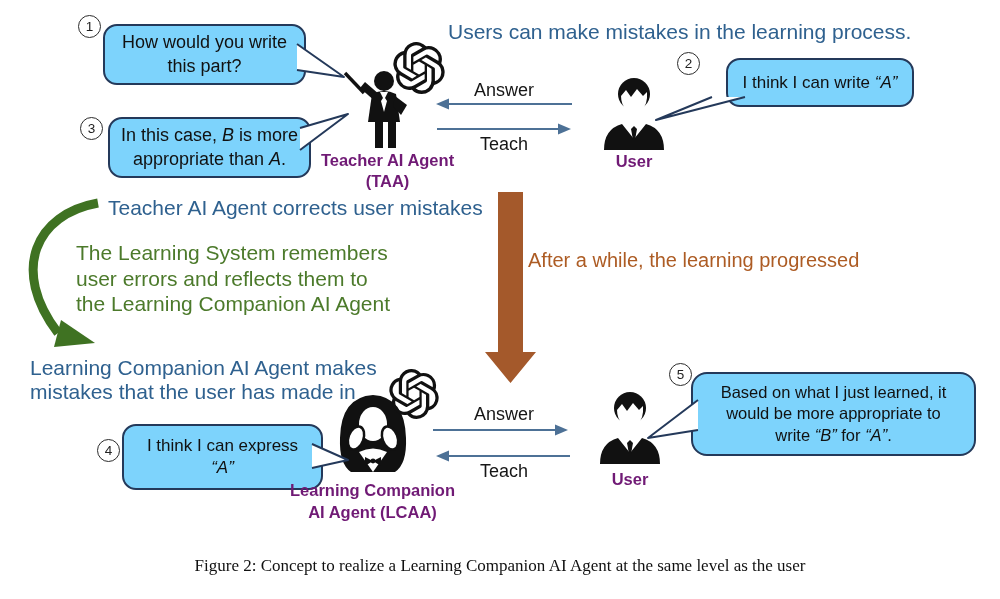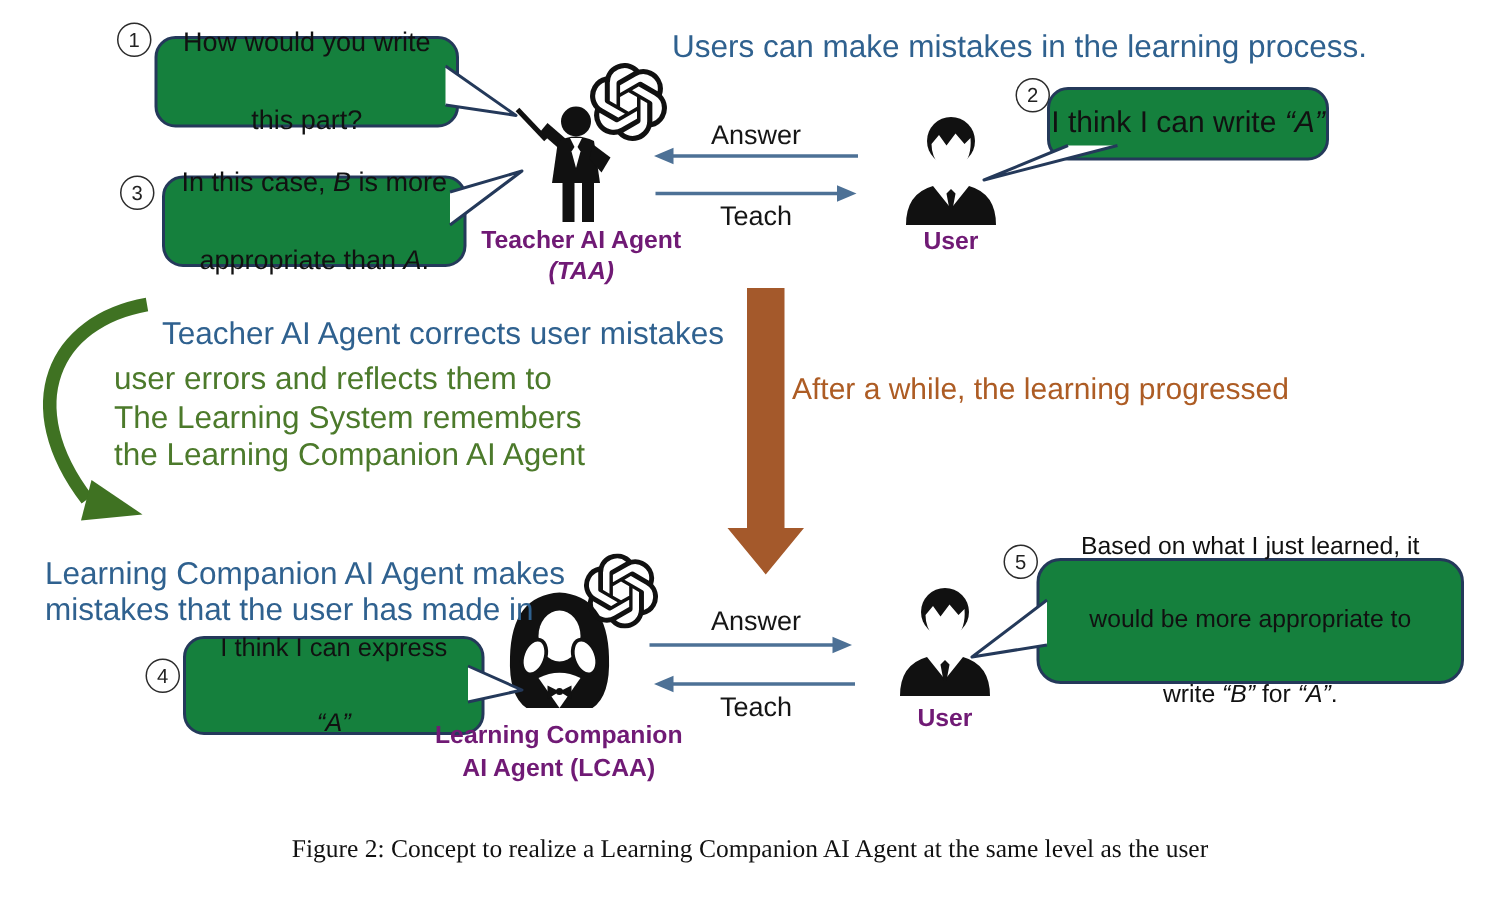--- a/index.html
+++ b/index.html
@@ -4,35 +4,35 @@
 <style>
   html,body{margin:0;padding:0;background:#fff;}
   .stage{
     position:relative;width:1000px;height:599px;background:#fff;
     font-family:"Liberation Sans","DejaVu Sans",sans-serif;
     color:var(--ink,#141414);overflow:hidden;
   }
   
   .bubble{
     position:absolute;border:2px solid var(--bubble-border,#24395a);
-    border-radius:14px;background:#15803d;display:flex;flex-direction:column;
+    border-radius:14px;background:#7dd3fc;display:flex;flex-direction:column;
     align-items:center;justify-content:center;text-align:center;z-index:2;
-    line-height:1.28;color:#111;gap:28px;
+    line-height:1.28;color:#111;
   }
   .bubble .bl{white-space:nowrap;}
   .var{font-style:italic;}
   
   .badge{
     position:absolute;width:21px;height:21px;border:1.6px solid #2c2c2c;
     border-radius:50%;display:flex;align-items:center;justify-content:center;
     font-size:13.5px;color:#222;z-index:2;background:#fff;
   }
   
   .note{position:absolute;white-space:nowrap;z-index:2;}
-  .note-blue{color:var(--blue,#2f618f);font-size:21px;margin-top:15px;}
+  .note-blue{color:var(--blue,#2f618f);font-size:21px;}
   .note-green{color:var(--green,#4c7a2b);font-size:21px;line-height:25.5px;}
   .note-brown{color:var(--brown,#ad5c24);font-size:20px;}
   .heading{color:var(--blue,#2f618f);font-size:21px;}
   
   .agent-label{position:absolute;font-weight:bold;font-size:16.5px;color:#701a75;
     text-align:center;white-space:nowrap;z-index:2;}
   .flow-label{position:absolute;width:134px;text-align:center;font-size:18px;color:#161616;z-index:2;}
   
   .overlay{position:absolute;left:0;top:0;z-index:3;pointer-events:none;}
   .tail{fill:#fff;stroke:var(--bubble-border,#24395a);stroke-width:2;stroke-linejoin:round;}
@@ -57,21 +57,21 @@
   <div class="badge" style="left:677px;top:52px;">2</div>
   <div class="badge" style="left:80px;top:117px;">3</div>
   <div class="badge" style="left:97px;top:439px;">4</div>
   <div class="badge" style="left:669px;top:363px;">5</div>
 
   <div class="bubble" style="left:103px;top:24px;width:199px;height:57px;font-size:18px;">
     <div class="bl">How would you write</div>
     <div class="bl">this part?</div>
   </div>
 
-  <div class="bubble" style="left:698px;top:58px;width:184px;height:45px;font-size:20px;align-items:center;">
+  <div class="bubble" style="left:726px;top:58px;width:184px;height:45px;font-size:17px;align-items:center;">
     <div class="bl"><span>I think I can write </span><span class="var">“A”</span></div>
   </div>
 
   <div class="bubble" style="left:108px;top:117px;width:199px;height:57px;font-size:18px;">
     <div class="bl"><span>In this case, </span><span class="var">B</span><span> is more</span></div>
     <div class="bl"><span>appropriate than </span><span class="var">A</span><span>.</span></div>
   </div>
 
   <div class="bubble" style="left:122px;top:424px;width:197px;height:62px;font-size:17px;">
     <div class="bl">I think I can express</div>
@@ -82,39 +82,39 @@
     <div class="bl">Based on what I just learned, it</div>
     <div class="bl">would be more appropriate to</div>
     <div class="bl"><span>write </span><span class="var">“B”</span><span> for </span><span class="var">“A”</span><span>.</span></div>
   </div>
 
   <div class="note heading" style="left:448px;top:20px;">Users can make mistakes in the learning process.</div>
 
   <div class="note note-blue" style="left:108px;top:196px;">Teacher AI Agent corrects user mistakes</div>
 
   <div class="note note-green" style="left:76px;top:240px;">
+    <div>The Learning System remembers</div>
     <div>user errors and reflects them to</div>
-    <div>The Learning System remembers</div>
     <div>the Learning Companion AI Agent</div>
   </div>
 
   <div class="note note-brown" style="left:528px;top:249px;">After a while, the learning progressed</div>
 
   <div class="note note-blue" style="left:30px;top:356px;line-height:24px;">
     <div>Learning Companion AI Agent makes</div>
     <div>mistakes that the user has made in</div>
   </div>
 
   <div class="flow-label" style="left:437px;top:80px;">Answer</div>
   <div class="flow-label" style="left:437px;top:134px;">Teach</div>
   <div class="flow-label" style="left:437px;top:404px;">Answer</div>
   <div class="flow-label" style="left:437px;top:461px;">Teach</div>
 
   <div class="agent-label" style="left:315px;top:151px;width:145px;">Teacher AI Agent</div>
-  <div class="agent-label" style="left:315px;top:172px;width:145px;font-style:italic;">(TAA)</div>
+  <div class="agent-label" style="left:315px;top:172px;width:145px;">(TAA)</div>
   <div class="agent-label" style="left:598px;top:152px;width:72px;">User</div>
   <div class="agent-label" style="left:290px;top:481px;width:165px;">Learning Companion</div>
   <div class="agent-label" style="left:290px;top:503px;width:165px;">AI Agent (LCAA)</div>
   <div class="agent-label" style="left:594px;top:470px;width:72px;">User</div>
 
   <svg class="icon" style="left:336px;top:54px;" width="100" height="100" viewBox="0 0 100 100">
     <line x1="9" y1="19" x2="28" y2="39" stroke="#111" stroke-width="3.4"></line>
     <circle cx="48" cy="27" r="10" fill="#111"></circle>
     <polygon points="40,48 24,34 29,28 44,41" fill="#111"></polygon>
     <path d="M36,40 Q48,34 60,40 L64,68 L32,68 Z" fill="#111"></path>

